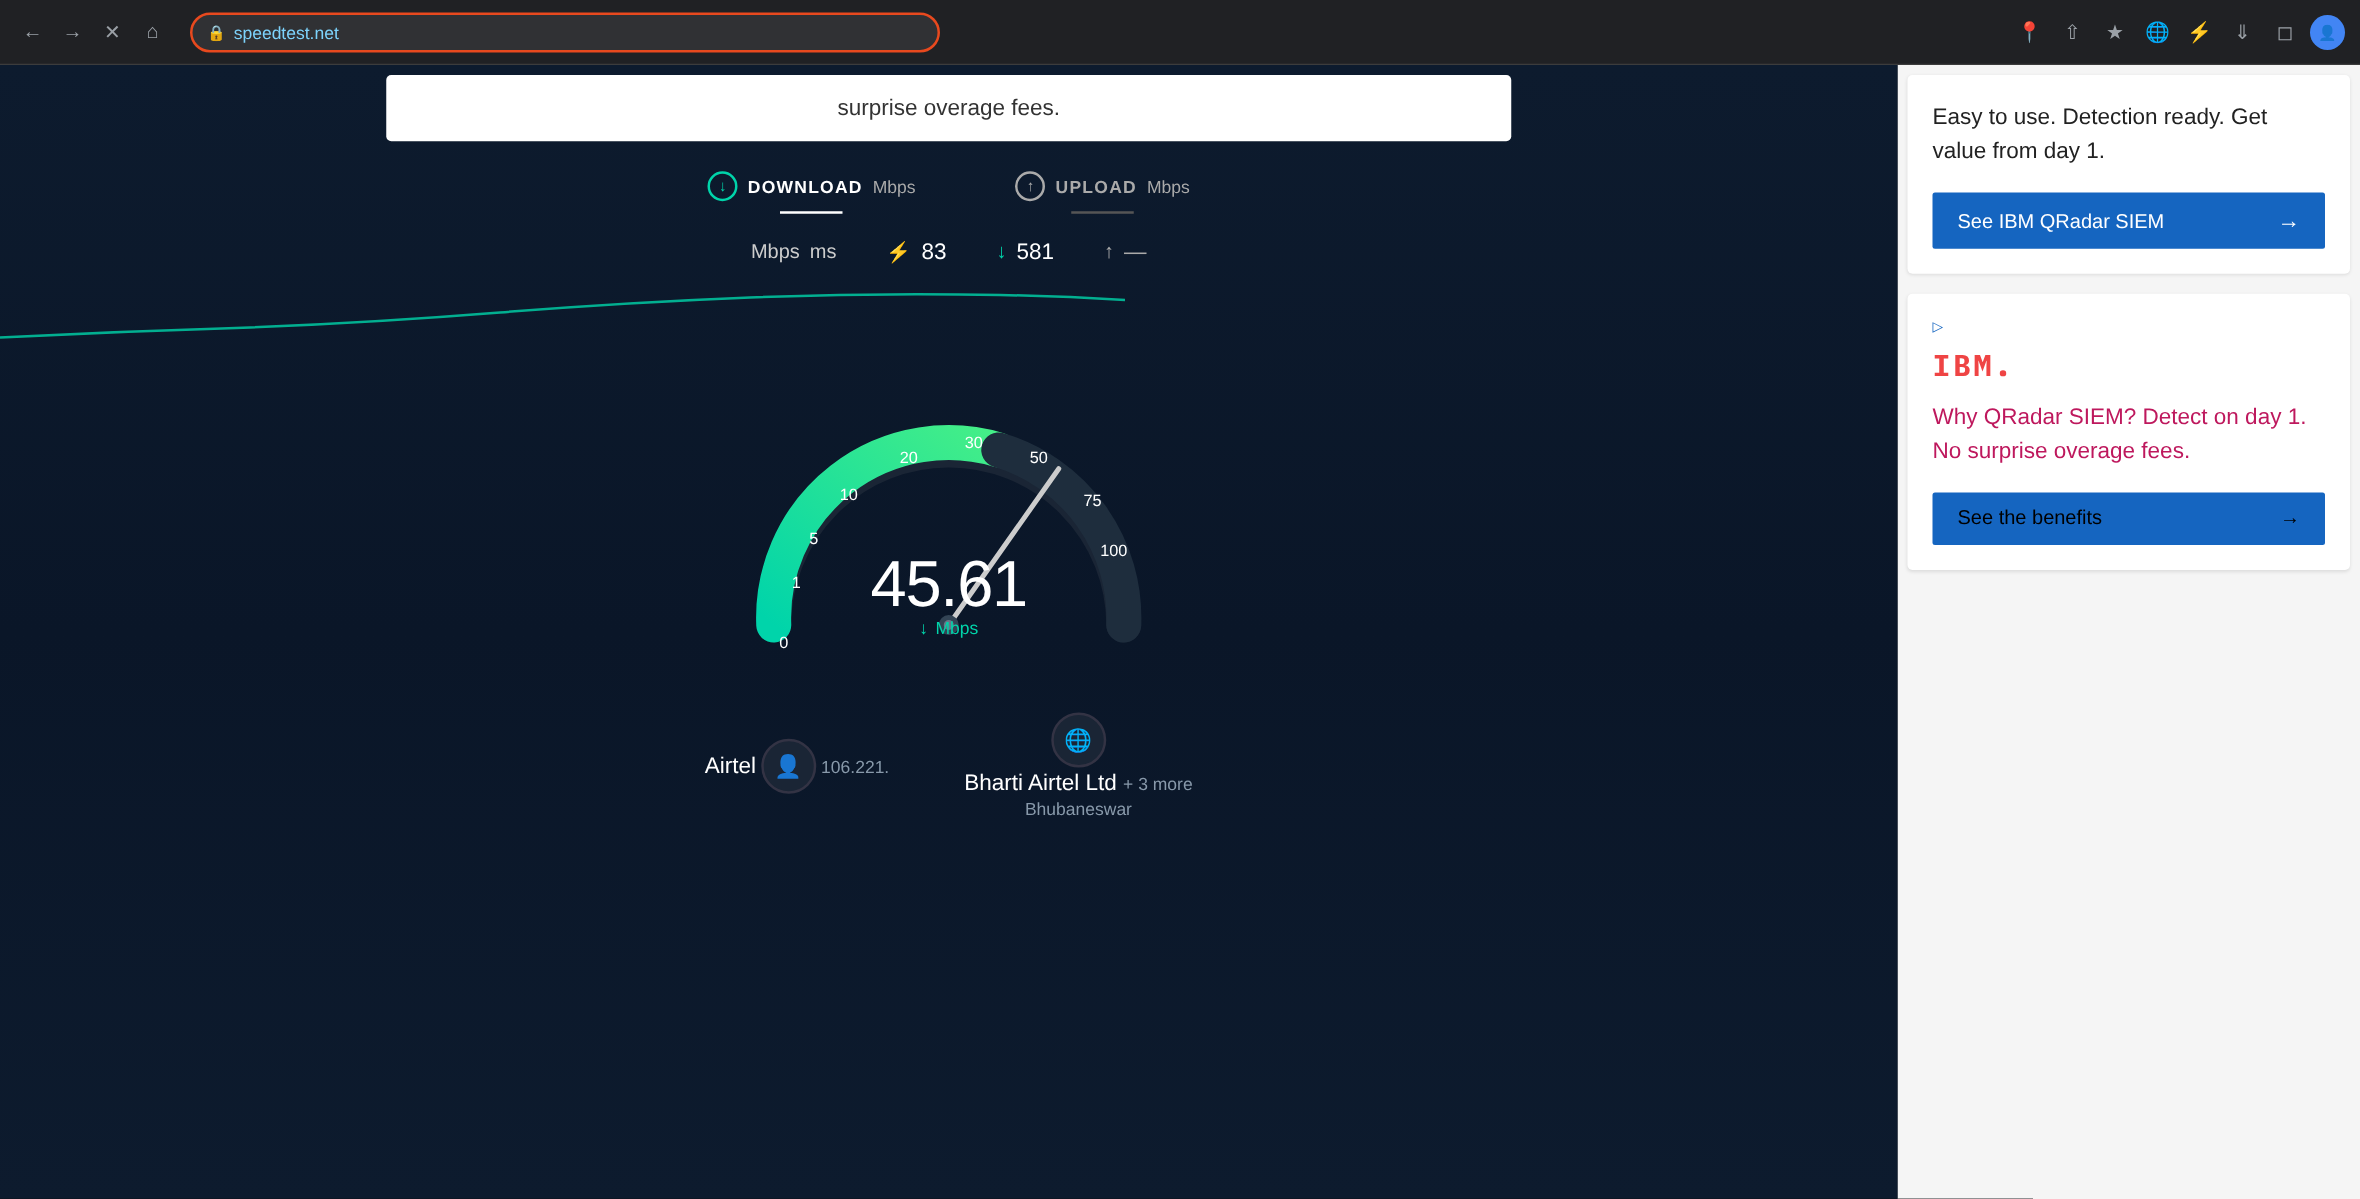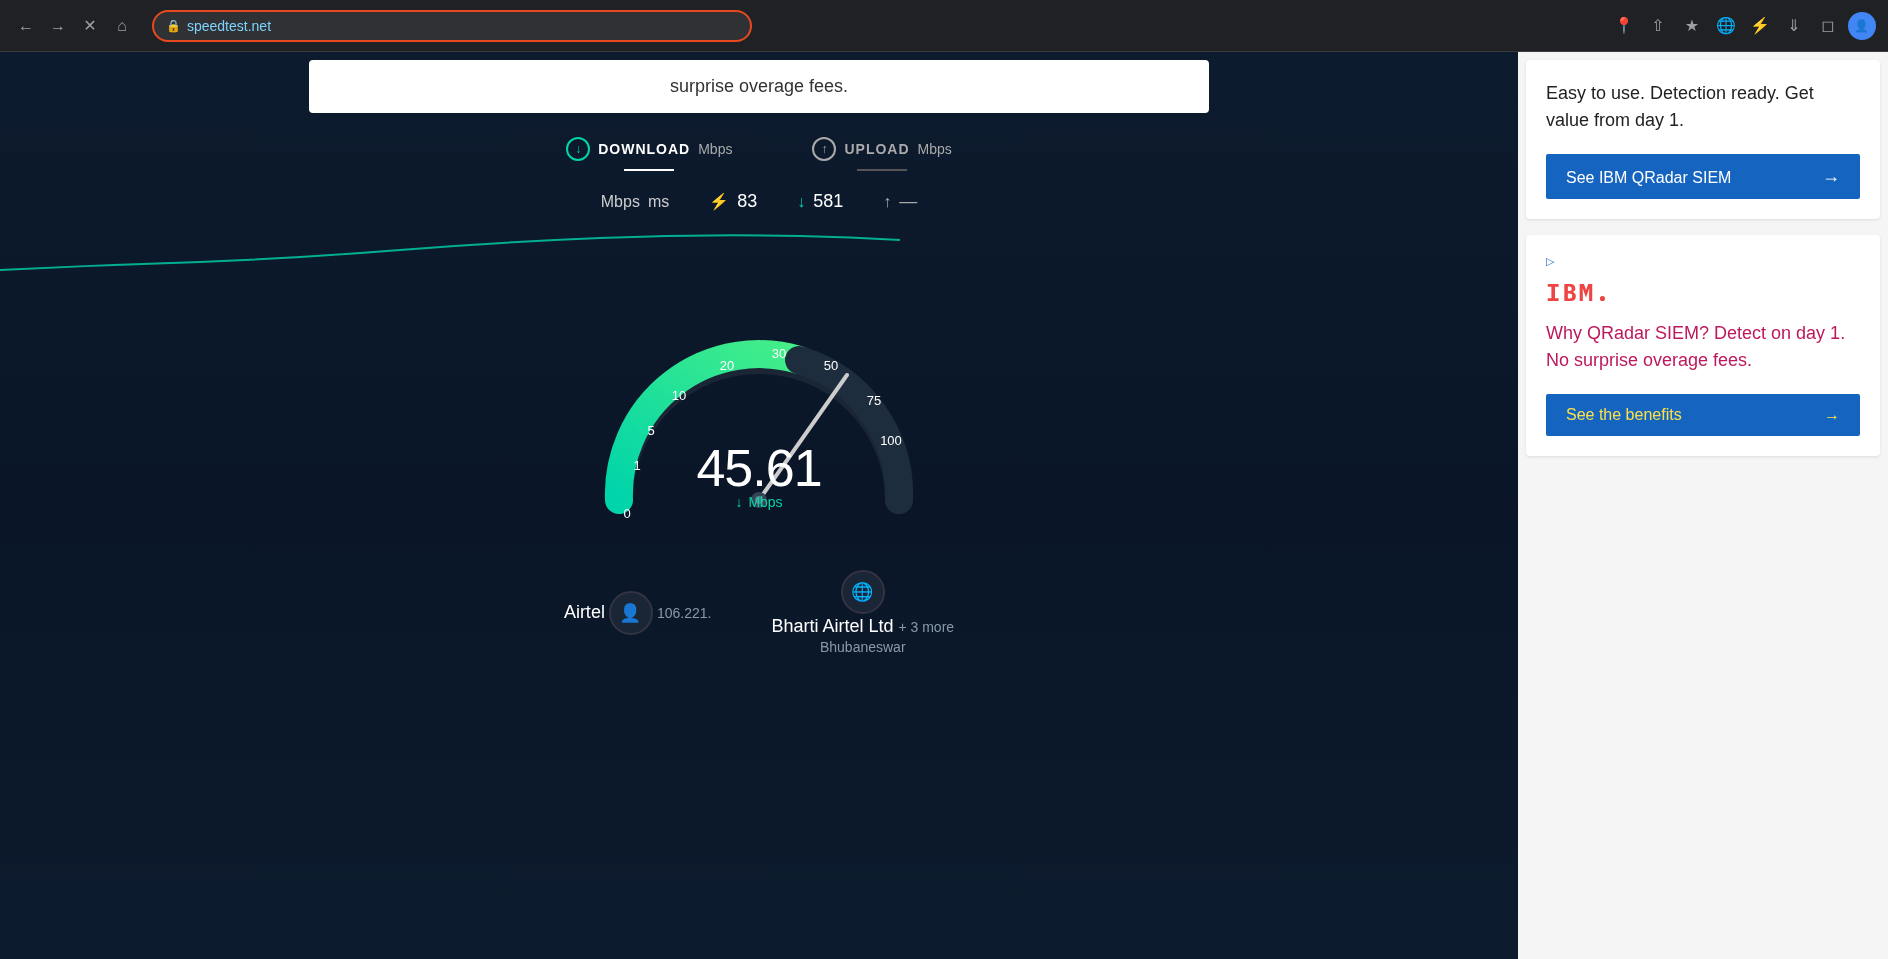--- a/index.html
+++ b/index.html
@@ -241,21 +241,21 @@
       font-size: 24px; font-weight: 700; color: #ef4444;
       font-family: 'IBM Plex Mono', monospace; letter-spacing: 2px;
       margin-bottom: 12px;
     }
     .ad2-text {
       font-size: 18px; color: #be185d; line-height: 1.5;
       margin-bottom: 20px;
     }
     .ad2-btn {
       display: flex; align-items: center; gap: 8px;
-      background: #1565c0; color: #fde047;
+      background: #1565c0; color: #000000;
       border: none; border-radius: 2px;
       padding: 12px 20px; font-size: 16px;
       cursor: pointer; width: 100%;
       justify-content: space-between;
     }
   </style>
 </head>
 <body>
 
 <div class="browser-chrome">

